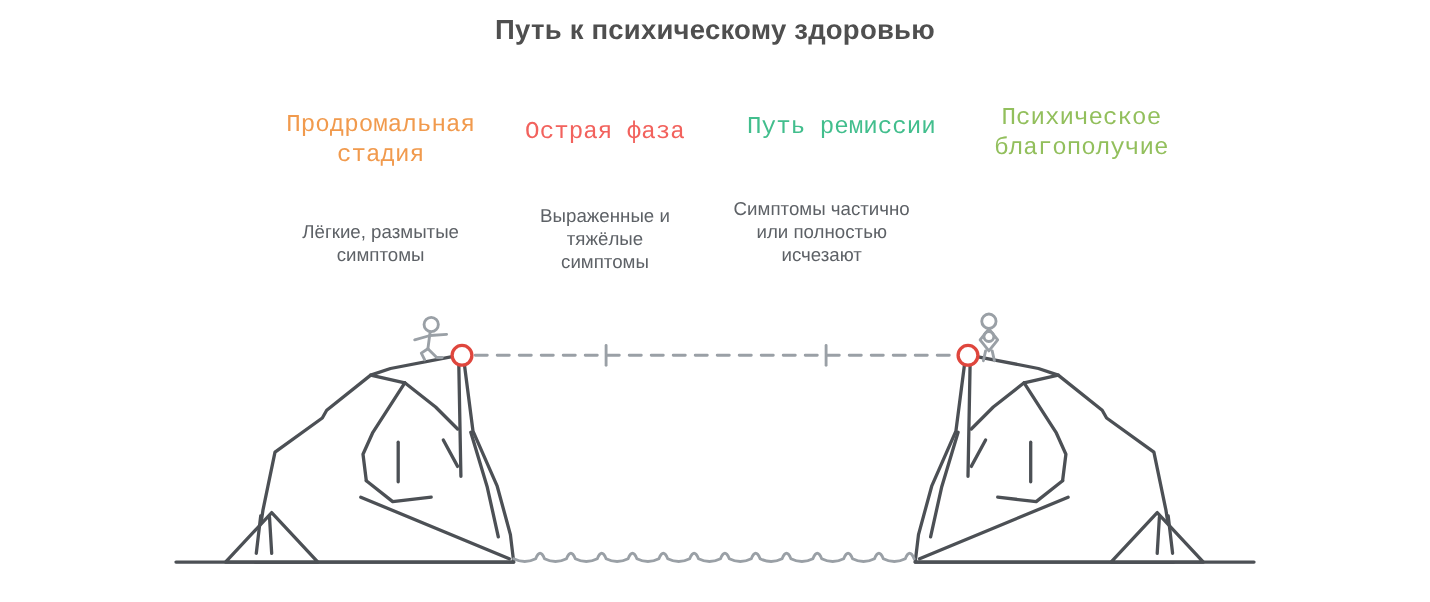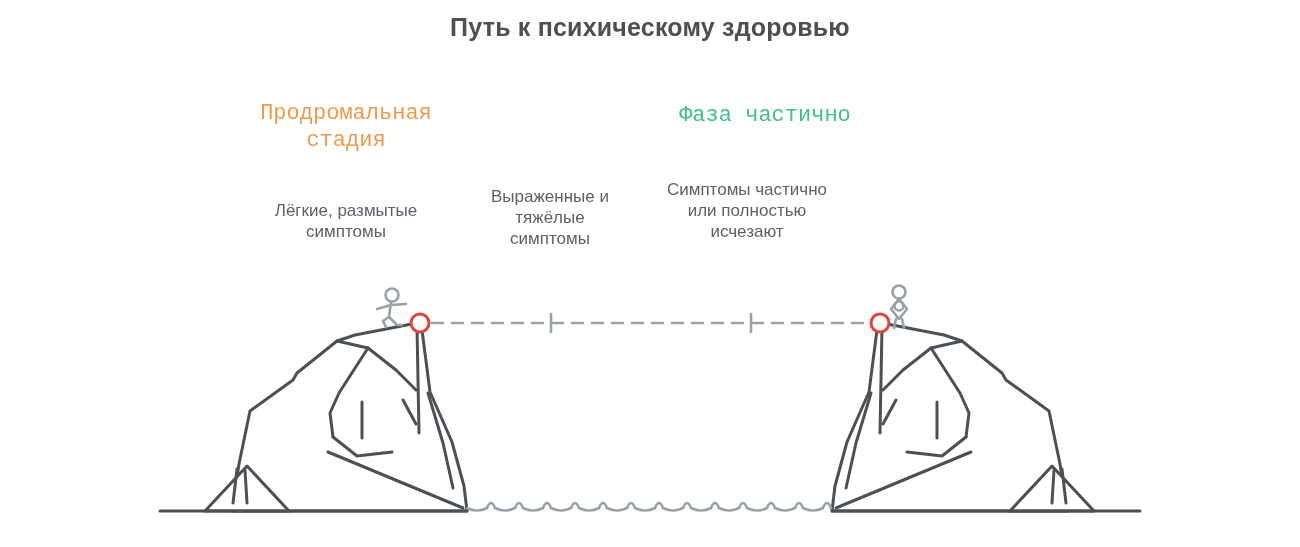--- a/index.html
+++ b/index.html
@@ -26,22 +26,29 @@
 <body>
 
 <div class="canvas">
 
   <div class="title">Путь к психическому здоровью</div>
 
   <div class="stage-col c0" style="left:216px;top:100px">
     <div class="stage-heading" style="color: rgb(241, 154, 77);">Продромальная
 стадия</div>
   </div>
+  <div class="stage-col" style="left:420px;top:106px">
+    <div class="stage-heading c1h" style="color: rgb(242, 98, 93);">Острая фаза</div>
+  </div>
   <div class="stage-col" style="left:635px;top:102px">
-    <div class="stage-heading c2h" style="color: rgb(66, 190, 141);">Фаза частично</div>
+    <div class="stage-heading c2h" style="color: rgb(66, 190, 141);">Путь ремиссии</div>
+  </div>
+  <div class="stage-col" style="left:853px;top:94px">
+    <div class="stage-heading c3h" style="color: rgb(146, 191, 92);">Психическое
+благополучие</div>
   </div>
 
   <div class="stage-desc" style="left:216px;top:200px">Лёгкие, размытые
 симптомы</div>
   <div class="stage-desc" style="left:420px;top:186px">Выраженные и
 тяжёлые
 симптомы</div>
   <div class="stage-desc" style="left:617px;top:179px">Симптомы частично
 или полностью
 исчезают</div>

